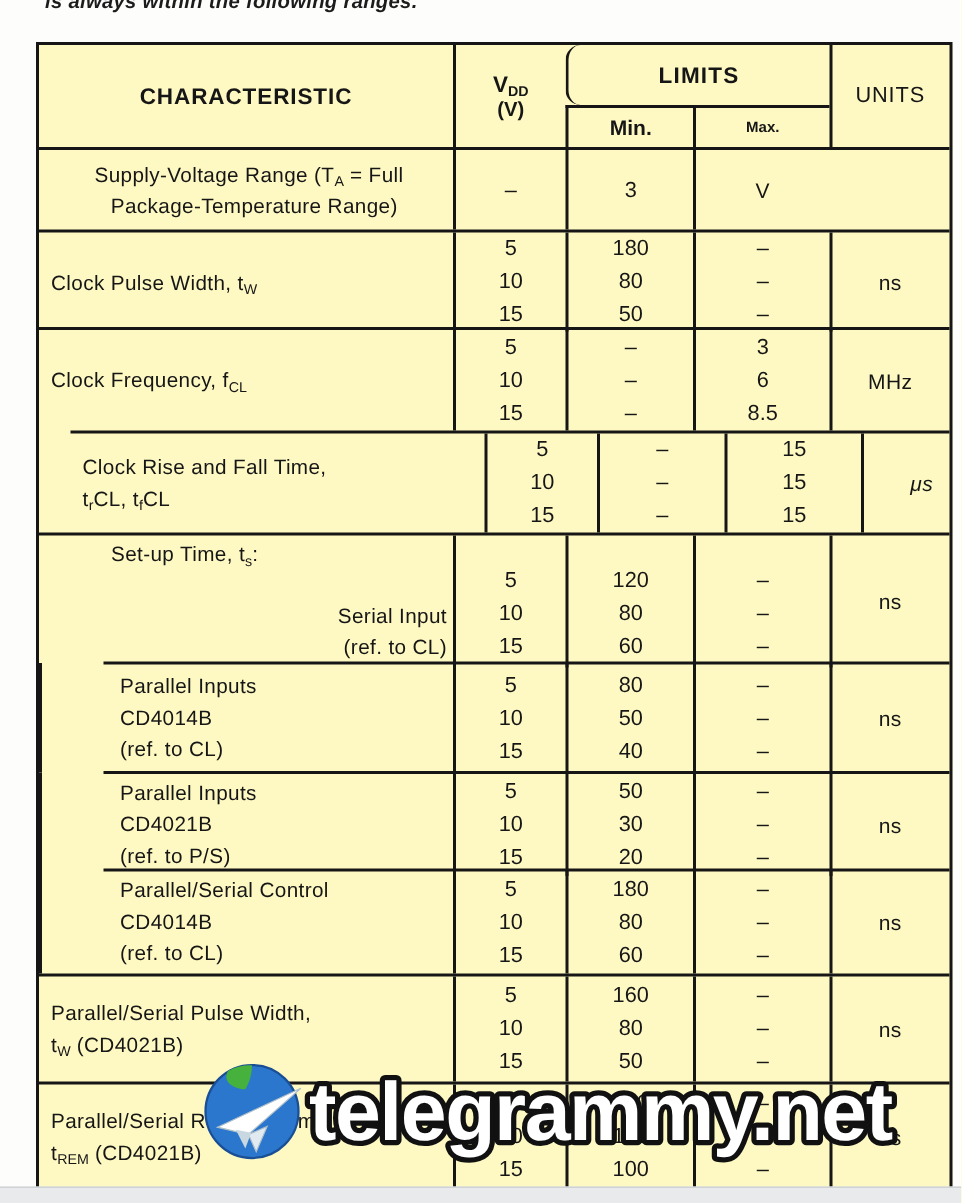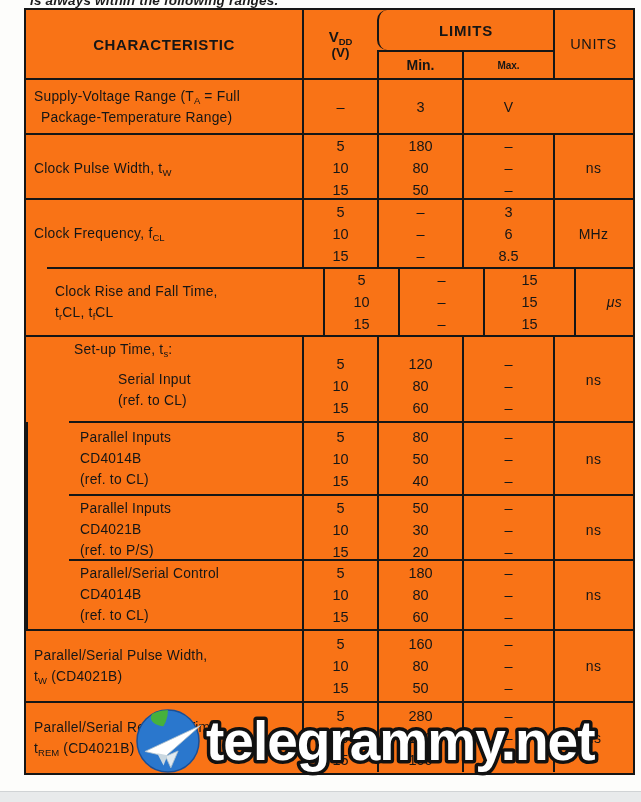--- a/index.html
+++ b/index.html
@@ -1,41 +1,41 @@
 <!DOCTYPE html>
 <html><head>
 <meta charset="utf-8">
 <style>
   html,body{margin:0;padding:0;}
   body{background:#ffffff;font-family:"Liberation Sans",sans-serif;}
   .sheet{position:relative;width:641px;height:802px;background:#fdfdfb;overflow:hidden;color:#161616;}
   .top-note{position:absolute;top:-7px;left:30px;font-style:italic;font-weight:700;font-size:13.5px;letter-spacing:.2px;color:#1c1c1c;white-space:nowrap;}
   
-  .dtable{position:absolute;left:24px;top:8px;width:611px;height:767px;border:2.5px solid #161616;box-sizing:border-box;background:#f97316;}
+  .dtable{position:absolute;left:24px;top:28px;width:611px;height:767px;border:2.5px solid #161616;box-sizing:border-box;background:#fef9c3;}
   .hgrid{display:grid;grid-template-columns:276px 75px 85px 91px 79px;grid-template-rows:40px 28px;height:68px;border-bottom:2px solid #161616;}
   .hc{display:flex;align-items:center;justify-content:center;box-sizing:border-box;}
   .h-char{grid-column:1;grid-row:1/3;font-weight:700;font-size:15px;letter-spacing:.6px;}
   .h-vdd{grid-column:2;grid-row:1/3;border-left:2px solid #161616;flex-direction:column;font-weight:700;}
   .h-vdd .l1{font-size:15px;line-height:17px;}
   .h-vdd .l2{font-size:13.5px;line-height:16px;}
   .h-limits{grid-column:3/5;grid-row:1;border-left:2px solid #161616;font-weight:700;font-size:15px;letter-spacing:.8px;border-radius:10px;}
   .h-min{grid-column:3;grid-row:2;border-left:2px solid #161616;border-top:2px solid #161616;font-weight:700;font-size:14px;}
   .h-max{grid-column:4;grid-row:2;border-left:2px solid #161616;border-top:2px solid #161616;font-weight:700;font-size:10px;}
   .h-units{grid-column:5;grid-row:1/3;border-left:2px solid #161616;font-weight:400;font-size:14.5px;letter-spacing:.6px;}
   .t-row{display:grid;grid-template-columns:276px 75px 85px 91px 79px;border-top:2px solid #161616;box-sizing:border-box;position:relative;}
   .t-row.nb{border-top:none;}
   .t-row>div+div{border-left:2px solid #161616;}
   .pdiv{position:absolute;top:-1px;left:43px;right:0;height:2px;background:#161616;}
   .cc{box-sizing:border-box;padding:3px 4px 3px 8px;display:flex;flex-direction:column;justify-content:center;font-size:13.8px;letter-spacing:.25px;}
   .cc .ln{line-height:21px;white-space:nowrap;}
   .cc .ln.ind{padding-left:44px;}
   .cc .ln.cont{padding-left:7px;}
   .cc.top{justify-content:flex-start;padding-left:48px;}
   .cc .sec{line-height:20px;white-space:nowrap;}
-  .cc .sublines{margin-top:9px;}
+  .cc .sublines{margin-top:20px;text-align:right;}
   .vals{display:flex;flex-direction:column;justify-content:center;align-items:center;box-sizing:border-box;font-size:14.5px;}
   .vals .v{height:22px;line-height:22px;}
   .vals.low{justify-content:flex-end;padding-bottom:3px;}
   .uc{display:flex;align-items:center;justify-content:center;font-size:14px;box-sizing:border-box;letter-spacing:.3px;}
   .uc.greek{font-style:italic;}
   sub{font-size:9.5px;letter-spacing:0;vertical-align:-3px;line-height:0;}
   
   .bottom-band{position:absolute;left:0;top:791px;width:641px;height:11px;background:#e8eaeb;border-top:1px solid #d0d3d5;}
   
   .wm{position:absolute;left:130px;top:703px;width:511px;height:85px;pointer-events:none;}
@@ -53,21 +53,21 @@
       <div class="hc h-vdd">
         <div class="l1">V<sub>DD</sub></div>
         <div class="l2">(V)</div>
       </div>
       <div class="hc h-limits">LIMITS</div>
       <div class="hc h-min">Min.</div>
       <div class="hc h-max">Max.</div>
       <div class="hc h-units">UNITS</div>
     </div>
     <div id="tbody">
-        <div class="t-row nb" style="height: 53px;">
+        <div class="t-row nb" style="height: 53px; text-align: center;">
           <div class="cc">
             <div>
               <div class="ln">Supply-Voltage Range (T<sub>A</sub> = Full</div>
               <div class="ln cont">Package-Temperature Range)</div>
             </div>
           </div>
           <div class="vals">
             <div class="v">–</div>
           </div>
           <div class="vals">

